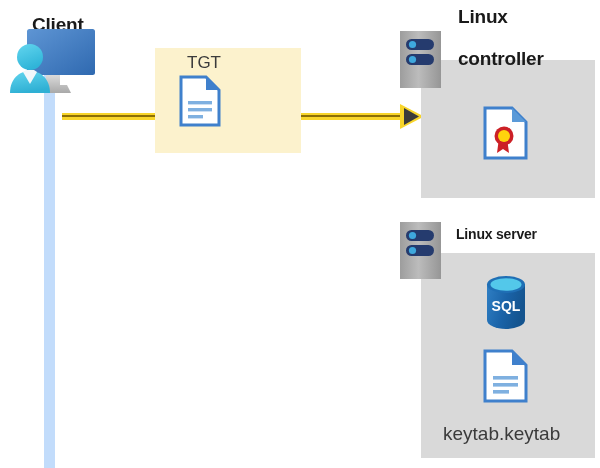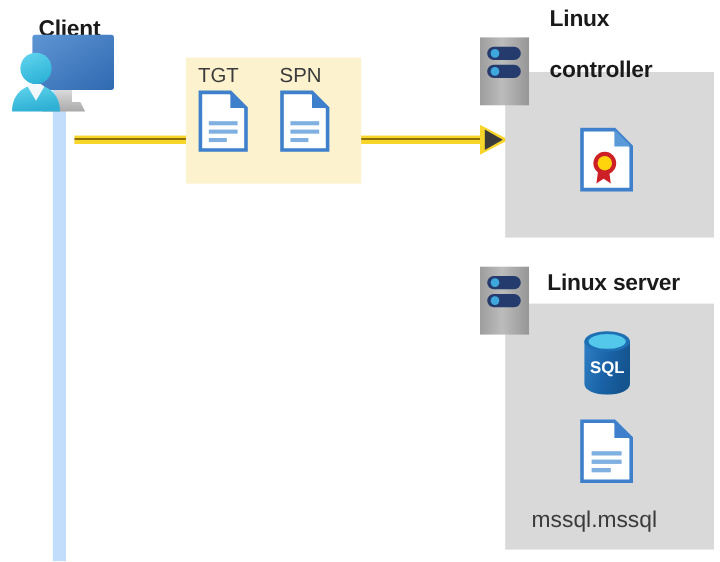--- a/index.html
+++ b/index.html
@@ -60,21 +60,21 @@
     position: absolute;
     left: 155px;
     top: 48px;
     width: 146px;
     height: 105px;
     background: #fcf2cd;
   }
   .token-group {
     position: absolute;
     width: 56px;
-    text-align: left;
+    text-align: right;
   }
   .token-label {
     font-family: "Liberation Sans", sans-serif;
     font-size: 17px;
     color: #3b3b3b;
     line-height: 20px;
     display: block;
     margin-bottom: 2px;
     white-space: pre;
   }
@@ -180,32 +180,20 @@
         <svg width="42" height="52" viewBox="0 0 42 52" xmlns="http://www.w3.org/2000/svg">
           <path d="M2 2 h25 l13 13 v35 h-38 z" fill="#ffffff" stroke="#3f80cc" stroke-width="3"></path>
           <path d="M27 2 l13 13 h-13 z" fill="#3f80cc"></path>
           <rect x="9" y="26" width="24" height="3.4" fill="#7fb0e0"></rect>
           <rect x="9" y="33" width="24" height="3.4" fill="#7fb0e0"></rect>
           <rect x="9" y="40" width="15" height="3.4" fill="#7fb0e0"></rect>
         </svg>
       </span>
     </div>
 
-    <div class="token-group" style="left:78px; top:5px;">
-      <span class="token-label">SPN</span>
-      <span>
-        <svg width="42" height="52" viewBox="0 0 42 52" xmlns="http://www.w3.org/2000/svg">
-          <path d="M2 2 h25 l13 13 v35 h-38 z" fill="#ffffff" stroke="#3f80cc" stroke-width="3"></path>
-          <path d="M27 2 l13 13 h-13 z" fill="#3f80cc"></path>
-          <rect x="9" y="26" width="24" height="3.4" fill="#7fb0e0"></rect>
-          <rect x="9" y="33" width="24" height="3.4" fill="#7fb0e0"></rect>
-          <rect x="9" y="40" width="15" height="3.4" fill="#7fb0e0"></rect>
-        </svg>
-      </span>
-    </div>
 
   </div>
 
   <div class="zone" id="zone-dc"></div>
 
   <div class="title-bold" style="left:458px; top:4px; font-size:19px; line-height:25px;">Linux</div>
   <div class="title-bold" style="left:458px; top:46px; font-size:19px; line-height:25px;">controller</div>
 
   <div class="server-tower" id="tower-dc">
     <svg width="41" height="57" viewBox="0 0 41 57" xmlns="http://www.w3.org/2000/svg">
@@ -232,21 +220,21 @@
       <path d="M16 32 l-2 15 l6 -4 l6 4 l-2 -15 z" fill="#cc2026"></path>
       <path d="M18 32 h8 v10 h-8 z" fill="#ffffff" opacity="0"></path>
 
       <circle cx="21" cy="30" r="9.5" fill="#cc2026"></circle>
       <circle cx="21" cy="30" r="6" fill="#ffd40d"></circle>
     </svg>
   </div>
 
   <div class="zone" id="zone-linux"></div>
 
-  <div class="title-bold" style="left:456px; top:226px; font-size:19px;text-align:right;">Linux server</div>
+  <div class="title-bold" style="left:456px; top:226px; font-size:14px;text-align:right;">Linux server</div>
 
   <div class="server-tower" id="tower-linux">
     <svg width="41" height="57" viewBox="0 0 41 57" xmlns="http://www.w3.org/2000/svg">
       <defs>
         <linearGradient id="gTower2" x1="0" y1="0" x2="1" y2="0">
           <stop offset="0%" stop-color="#9d9d9d"></stop>
           <stop offset="45%" stop-color="#bcbcbc"></stop>
           <stop offset="100%" stop-color="#969696"></stop>
         </linearGradient>
       </defs>
@@ -277,15 +265,15 @@
   <div class="icon-abs" id="keytab-icon">
     <svg width="45" height="54" viewBox="0 0 45 54" xmlns="http://www.w3.org/2000/svg">
       <path d="M2 2 h27 l14 14 v36 h-41 z" fill="#ffffff" stroke="#3f80cc" stroke-width="3"></path>
       <path d="M29 2 l14 14 h-14 z" fill="#3f80cc"></path>
       <rect x="10" y="27" width="25" height="3.6" fill="#7fb0e0"></rect>
       <rect x="10" y="34" width="25" height="3.6" fill="#7fb0e0"></rect>
       <rect x="10" y="41" width="16" height="3.6" fill="#7fb0e0"></rect>
     </svg>
   </div>
 
-  <div class="label-plain" style="left:443px; top:423px; font-size:19px;">mssql.mssql</div>
+  <div class="label-plain" style="left:443px; top:423px; font-size:19px;">keytab.keytab</div>
 
 </div>
 
 </body></html>

